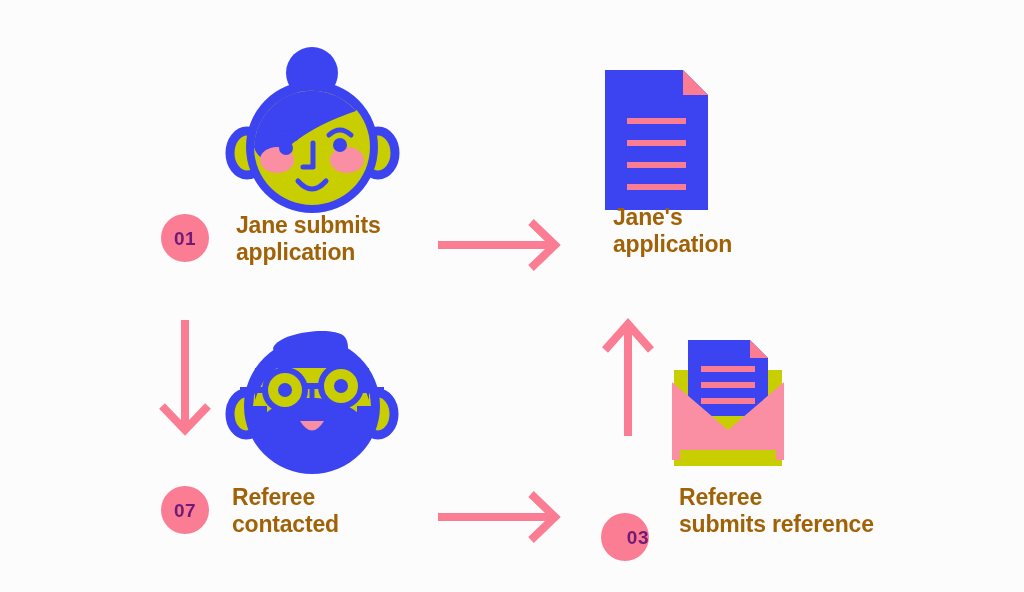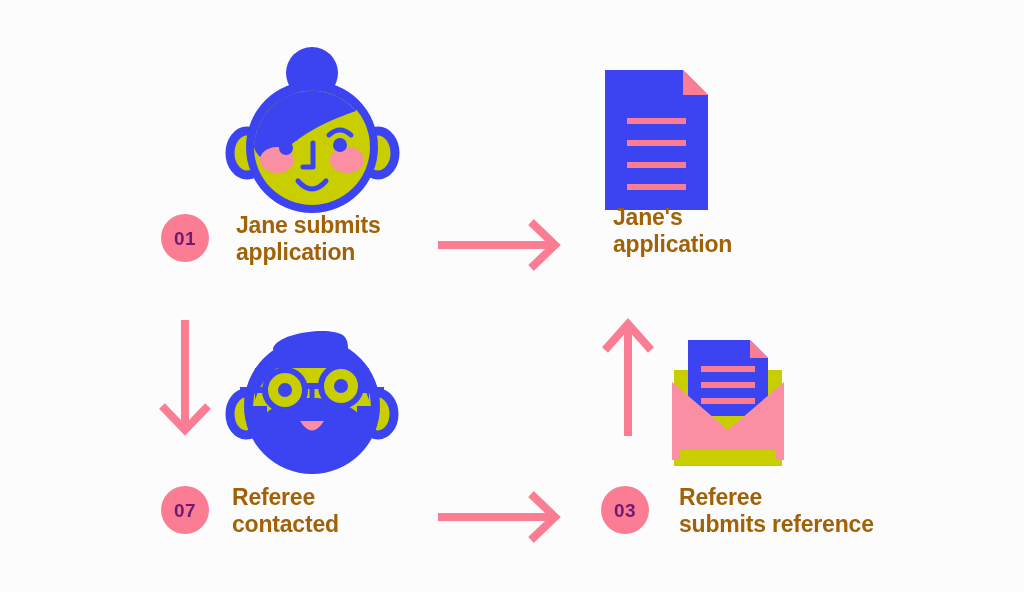--- a/index.html
+++ b/index.html
@@ -193,20 +193,20 @@
       <rect x="33" y="28" width="54" height="6" fill="#fa7d93"></rect>
       <rect x="33" y="44" width="54" height="6" fill="#fa7d93"></rect>
       <rect x="33" y="60" width="54" height="6" fill="#fa7d93"></rect>
 
       <path d="M 4 44 L 60 92 L 116 44 L 116 122 L 4 122 Z" fill="#fa8fa4"></path>
 
       <rect x="12" y="112" width="96" height="16" fill="#c9ce00"></rect>
     </svg>
   </div>
 
-  <div class="badge" style="left:601px; top:486px;">
+  <div class="badge" style="left:601px; top:513px;justify-content:flex-end;">
     <span>03</span>
   </div>
 
   <div class="caption" style="left:679px; top:484px; width:330px;">Referee
 submits reference</div>
 
 </div>
 
 </body></html>

